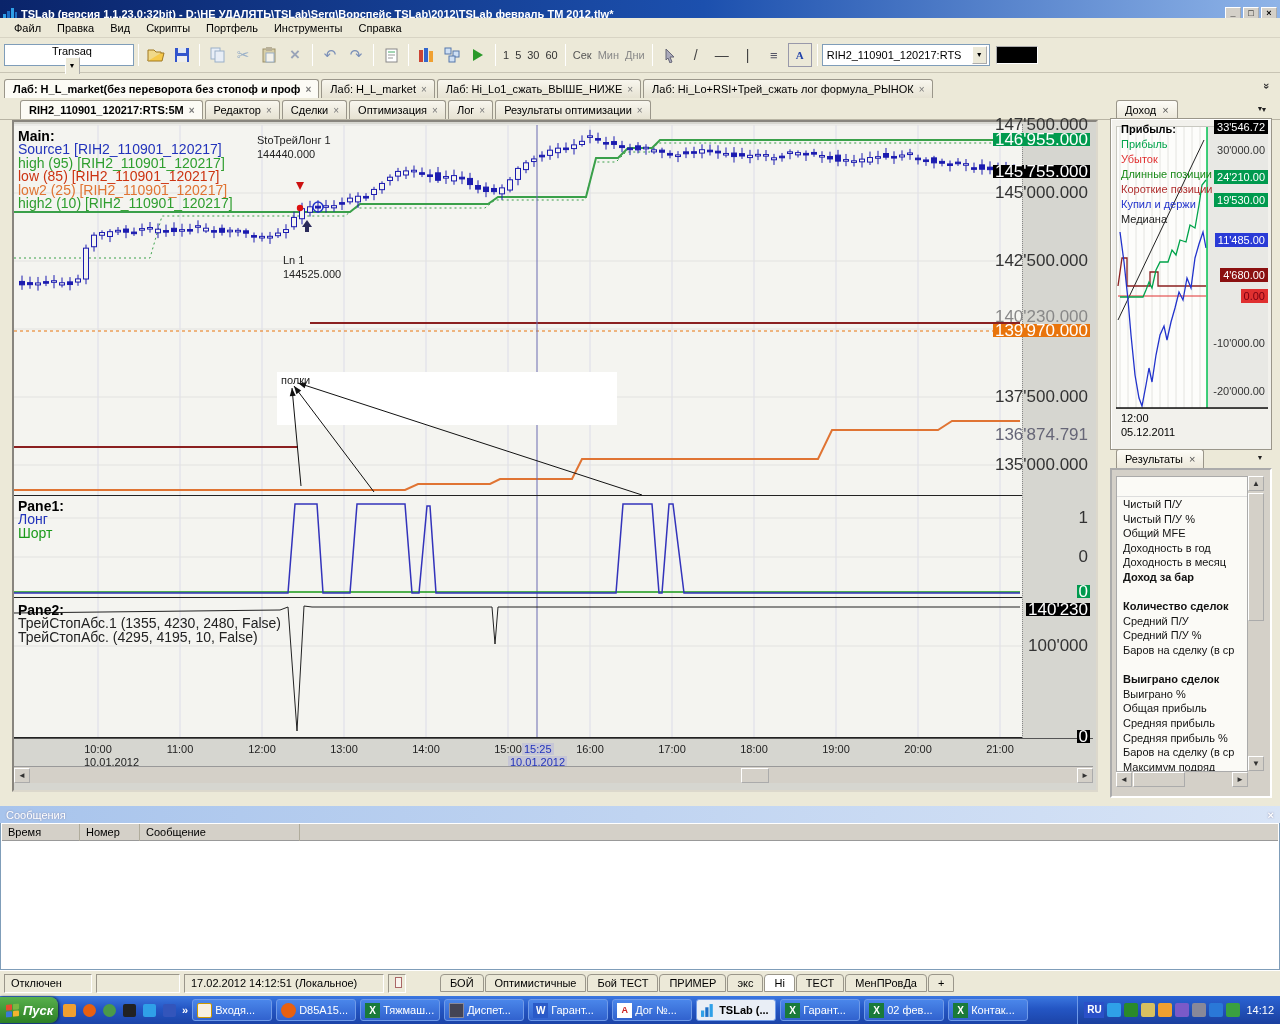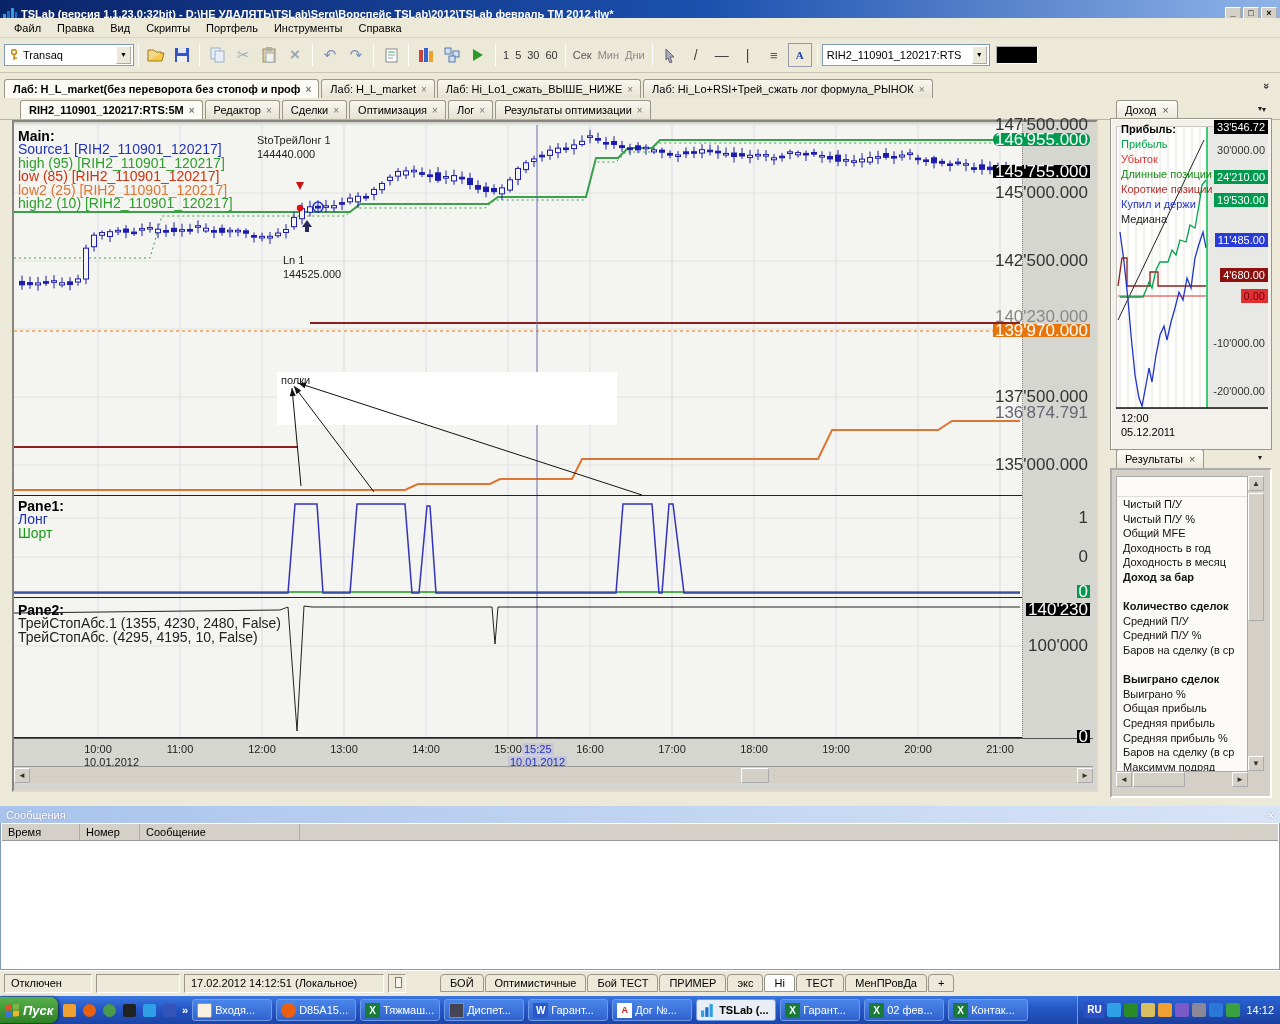--- a/index.html
+++ b/index.html
@@ -34,21 +34,21 @@
   .tab .x { color:#777; font-size:10px; }
 
   
   #chartwin { left:12px; top:120px; width:1086px; height:672px; border:2px inset #dcd8cc; background:#d6d6d0; }
   #plotbg { left:14px; top:124px; width:1008px; height:614px; background:#f4f4f0; }
   #gutter { left:1022px; top:124px; width:71px; height:614px; background:#d6d6d0; border-left:1px dotted #888; }
   .plabel { position:absolute; right:3px; height:13px; line-height:13px; font-size:17px; color:#333; padding:0 2px; white-space:nowrap; }
   .plabel.green { background:#009a4e; color:#fff; }
   .plabel.black { background:#000; color:#fff; }
   .plabel.orange { background:#e8740c; color:#fff; }
-  .plabel.muted { color:#667; }
+  .plabel.muted { color:#667;margin-top:22px; }
   .plabel.ghost { color:#888; z-index:0; }
   #timeaxis { left:14px; top:738px; width:1079px; height:28px; background:#d6d6d0; border-top:1px solid #555; }
   .tlabel { position:absolute; top:4px; width:44px; text-align:center; color:#222; }
   .tdate { position:absolute; top:17px; width:70px; color:#222; }
   .cursor-t { position:absolute; background:#c6c6d6; color:#2233bb; padding:0 2px; }
   #hscroll { left:14px; top:766px; width:1079px; height:17px; background:#d4d0c8; border-top:1px solid #999; }
   .sbtn { position:absolute; width:16px; height:15px; background:#d4d0c8; border:1px outset #fff; font-size:8px; text-align:center; line-height:13px; color:#333; }
   .sthumb { position:absolute; background:#d4d0c8; border:1px outset #fff; }
 
   
@@ -115,21 +115,21 @@
       <div class="menuitem" style="display: inline-block;">Файл</div>
       <div class="menuitem" style="display: inline-block;">Правка</div>
       <div class="menuitem" style="display: inline-block;">Вид</div>
       <div class="menuitem" style="display: inline-block;">Скрипты</div>
       <div class="menuitem" style="display: inline-block;">Портфель</div>
       <div class="menuitem" style="display: inline-block;">Инструменты</div>
       <div class="menuitem" style="display: inline-block;">Справка</div>
     </div>
 
   <div id="toolbar" class="abs">
-    <div class="combo" style="width:130px;">
+    <div class="combo" style="width:130px;flex-direction:column;">
       <svg width="10" height="12" viewBox="0 0 10 12">
           <circle cx="5" cy="3" r="2.4" fill="none" stroke="#c89018" stroke-width="1.6"></circle>
           <path d="M5 5 V11 M5 9 H8" stroke="#c89018" stroke-width="1.6" fill="none"></path>
         </svg>
       <span style="flex:1; padding-left:4px;">Transaq</span>
       <span class="arrowbox">▼</span>
     </div>
     <span class="tsep"></span>
     <span class="tbtn">
         <svg width="19" height="15" viewBox="0 0 19 15">
@@ -593,21 +593,21 @@
       <div style="color: rgb(26, 154, 26);">Шорт</div>
     </div>
   <div class="leg" style="left:18px; top:604px;" id="pane2leg">
       <div class="t">Pane2:</div>
       <div style="color: rgb(34, 34, 34);">ТрейСтопАбс.1 (1355, 4230, 2480, False)</div>
       <div style="color: rgb(34, 34, 34);">ТрейСтопАбс. (4295, 4195, 10, False)</div>
     </div>
 
   <div id="gutter" class="abs">
       <div class="plabel plain" style="top: -6px;">147'500.000</div>
-      <div class="plabel green" style="top: 9px; z-index: 2; border-radius: 6px;">146'955.000</div>
+      <div class="plabel green" style="top: 9px; z-index: 2;">146'955.000</div>
       <div class="plabel black" style="top: 41px; z-index: 2;">145'755.000</div>
       <div class="plabel plain" style="top: 62px;">145'000.000</div>
       <div class="plabel plain" style="top: 130px;">142'500.000</div>
       <div class="plabel ghost" style="top: 186px;">140'230.000</div>
       <div class="plabel orange" style="top: 200px; z-index: 2;">139'970.000</div>
       <div class="plabel plain" style="top: 266px;">137'500.000</div>
       <div class="plabel muted" style="top: 282px;">136'874.791</div>
       <div class="plabel plain" style="top: 334px;">135'000.000</div>
       <div class="plabel plain" style="top: 387px;">1</div>
       <div class="plabel plain" style="top: 426px;">0</div>

